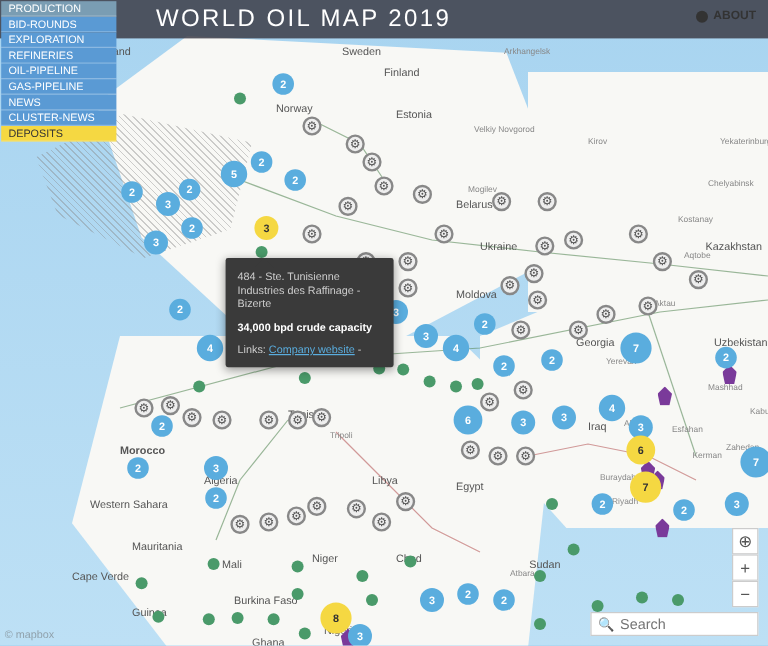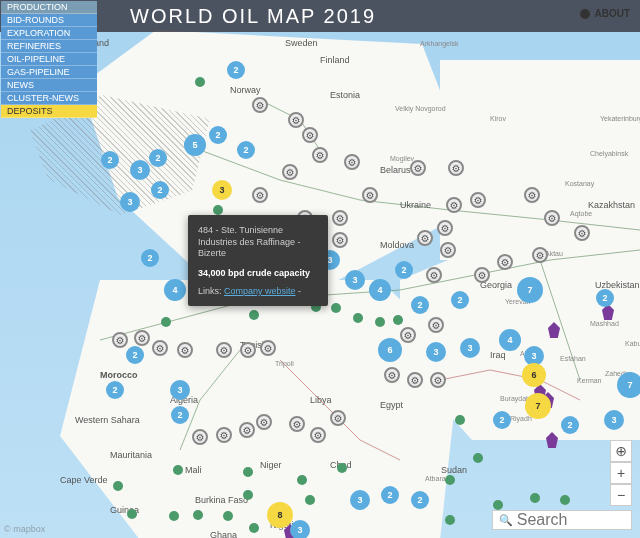--- a/index.html
+++ b/index.html
@@ -30,21 +30,21 @@
 .marker::before { content: '⚙'; font-size: 10px; color: #555; }
 .tooltip { position: absolute; top: 215px; left: 188px; width: 140px; background: #3a3a3a; color: #ccc; padding: 10px; font-size: 9px; border-radius: 2px; z-index: 200; box-shadow: 0 2px 8px rgba(0,0,0,0.4); }
 .tooltip::before { content: ''; position: absolute; top: -8px; left: 24px; border: 8px solid transparent; border-bottom-color: #3a3a3a; }
 .tooltip-title { margin-bottom: 8px; line-height: 1.3; }
 .tooltip-cap { margin-bottom: 8px; font-weight: bold; color: #fff; }
 .tooltip-links { color: #ccc; }
 .tooltip-links a { color: #5aadde; text-decoration: underline; }
 .controls { position: absolute; right: 8px; bottom: 32px; z-index: 90; }
 .ctrl-btn { width: 22px; height: 22px; background: #fff; border: 1px solid #ccc; display: flex; align-items: center; justify-content: center; font-size: 14px; cursor: pointer; color: #555; }
 .search-bar { position: absolute; right: 8px; bottom: 8px; height: 20px; width: 140px; background: #fff; border: 1px solid #ccc; display: flex; align-items: center; padding: 0 6px; z-index: 90; }
-.search-bar input { border: none; outline: none; font-size: 16px; width: 100%; color: #888; }
+.search-bar input { border: none; outline: none; font-size: 12px; width: 100%; color: #888; }
 .search-icon { font-size: 11px; color: #888; margin-right: 4px; }
 .attribution { position: absolute; left: 4px; bottom: 4px; font-size: 9px; color: rgba(100,100,100,0.5); z-index: 90; }
 .pipelines { position: absolute; inset: 0; pointer-events: none; }
 .pipe { stroke-width: 1; fill: none; opacity: 0.6; }
 .hatch { position: absolute; top: 95px; left: 30px; width: 180px; height: 120px; background: repeating-linear-gradient(45deg, #888 0, #888 1px, transparent 1px, transparent 4px); clip-path: polygon(0% 30%, 40% 0%, 100% 20%, 90% 80%, 50% 100%, 10% 70%); opacity: 0.4; }
 .deposit { position: absolute; width: 12px; height: 16px; background: #7a3a9a; clip-path: polygon(50% 0%, 100% 38%, 82% 100%, 18% 100%, 0% 38%); transform: translate(-50%, -50%); }
 </style>
 </head>
 <body>
 

